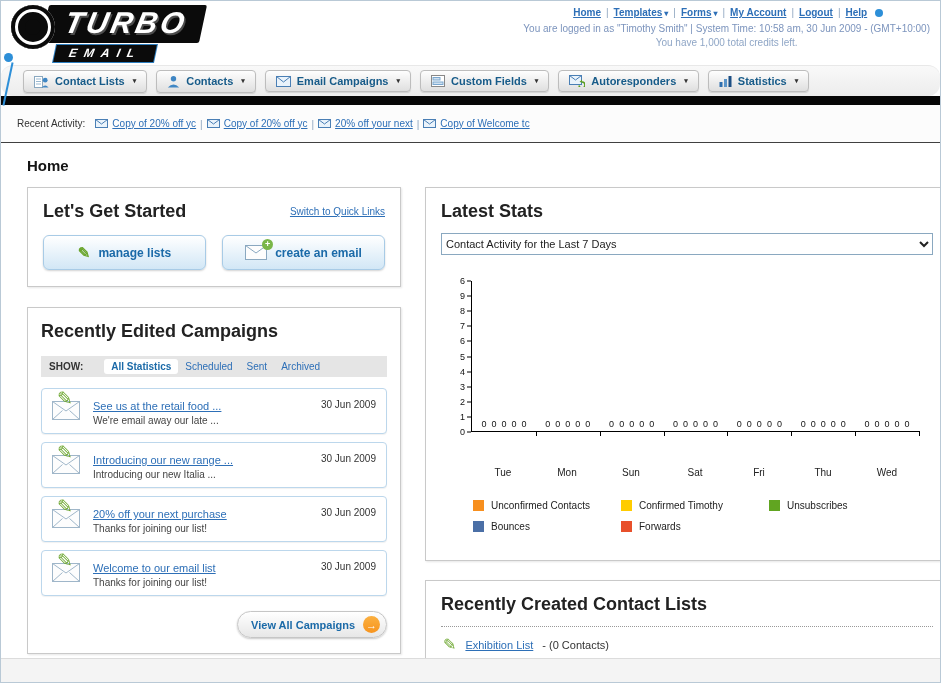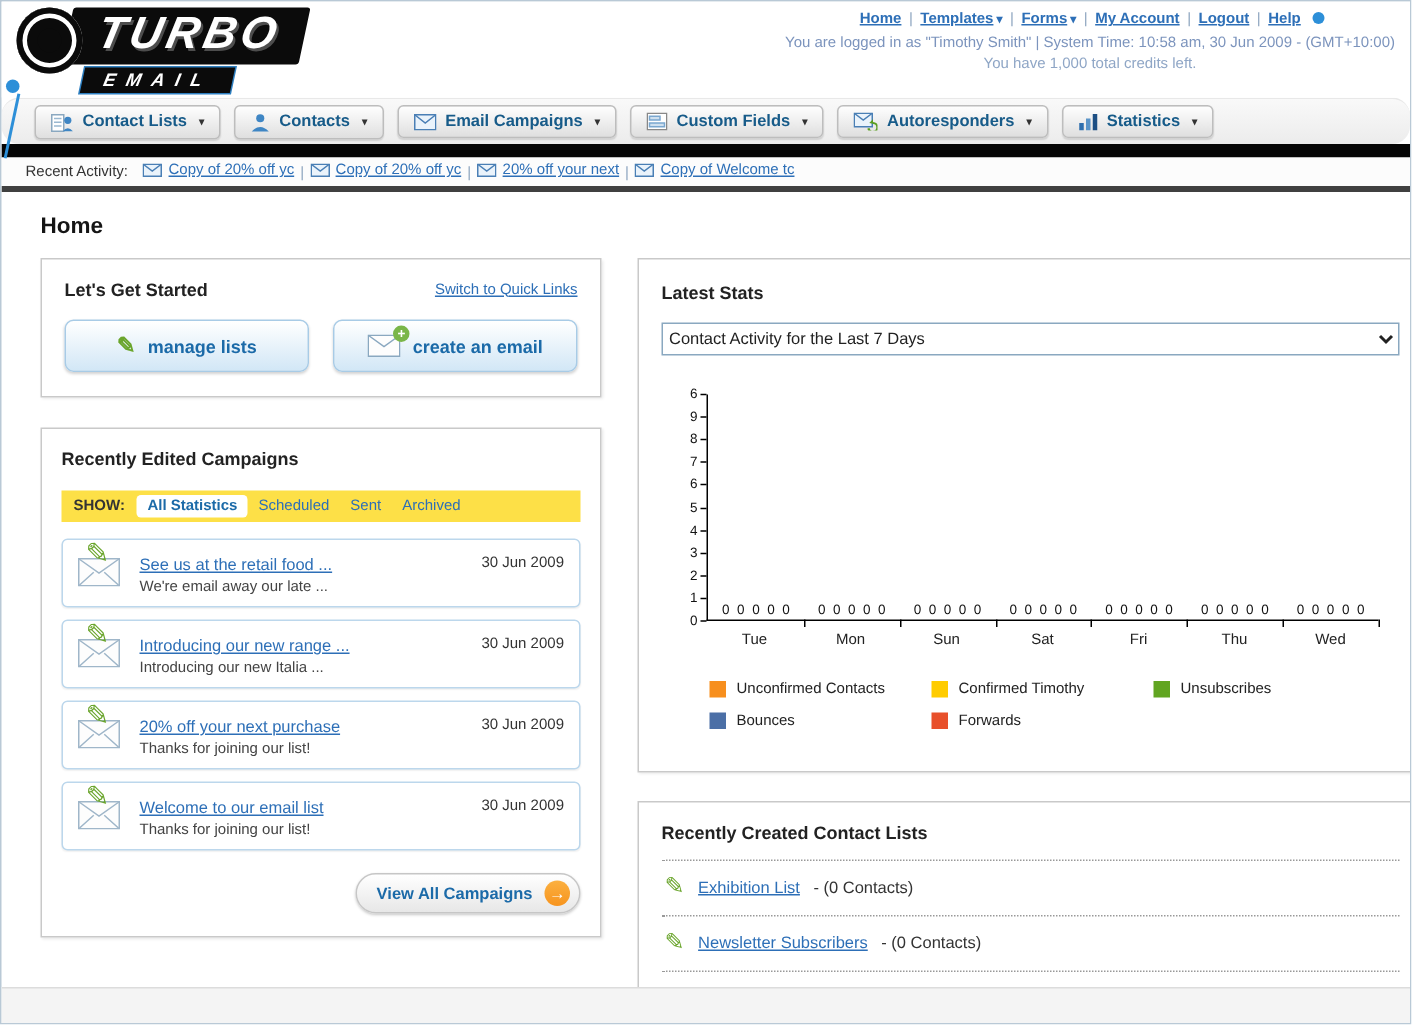--- a/index.html
+++ b/index.html
@@ -35,33 +35,33 @@
   .nav { height:31px; background:linear-gradient(#f9f9f9,#ececec); display:flex; align-items:center;
     padding-left:22px; gap:9px; border-top:1px solid #e8e8e8;border-radius:12px; }
   .nav-tab { display:inline-flex; align-items:center; gap:6px; padding:4px 10px;
     background:linear-gradient(#fefefe,#dfdfdf); border:1px solid #bdbdbd; border-radius:4px;
     font-size:11px; font-weight:bold; color:#175b89; cursor:pointer; box-shadow:0 1px 1px rgba(0,0,0,.12);
     font-family:inherit; }
   .nav-ic svg { display:block; }
   .black-bar { height:9px; background:#060606; }
 
   
-  .activity { height:23px; background:#fcfcfc; border-bottom:4px solid #404040; display:flex;
+  .activity { height:38px; background:#fcfcfc; border-bottom:1px solid #404040; display:flex;
     align-items:center; padding:0 16px; font-size:10px; color:#333; gap:8px; }
   .act-item { display:inline-flex; align-items:center; gap:4px; color:#2d6fb7; text-decoration:underline; cursor:pointer; margin:0 2px; }
   .act-env svg { display:block; }
 
   
   .content { padding:10px 26px 0 26px; }
   .page-title { font-size:15px; font-weight:bold; color:#151515; margin:4px 0 13px 0; }
   .cols { display:flex; gap:24px; align-items:flex-start; }
   .col-left { width:374px; flex:none; }
   .col-right { flex:1; }
   .box { border:1px solid #c9c9c9; background:#fff; box-shadow:1px 1px 2px rgba(0,0,0,.10); }
-  .box-title { font-size:12px; font-weight:bold; color:#222; }
+  .box-title { font-size:18px; font-weight:bold; color:#222; }
   .blue-link { color:#2d6fb7; text-decoration:underline; cursor:pointer; }
   .small { font-size:10px; }
 
   
   .gs-box { padding:13px 15px 16px; margin-bottom:20px; }
   .gs-head { display:flex; justify-content:space-between; align-items:center; margin-bottom:13px; }
   .gs-btns { display:flex; gap:16px; }
   .gs-btn { flex:1; height:35px; display:flex; align-items:center; justify-content:center; gap:8px;
     border:1px solid #a8cbe6; border-radius:6px; background:linear-gradient(#ffffff,#d2e7f6);
     color:#1b6aa8; font-weight:bold; font-size:12px; cursor:pointer; box-shadow:0 1px 2px rgba(0,0,0,.18);
@@ -69,21 +69,21 @@
   .pencil-glyph { color:#6aa52c; font-size:15px; line-height:1; }
   .env-plus { position:relative; display:inline-block; width:22px; height:15px; }
   .env-plus svg { display:block; }
   .plus-circle { position:absolute; right:-6px; top:-6px; width:11px; height:11px; border-radius:50%;
     background:#7ab648; color:#fff; font-size:9px; font-weight:bold; display:flex; align-items:center;
     justify-content:center; line-height:1; }
 
   
   .camp-box { padding:13px 13px 15px; }
   .camp-box > .box-title { display:block; margin-bottom:14px; }
-  .filters { background:#fde047; padding:5px 8px; display:flex; align-items:center; gap:3px; font-size:10px; margin-bottom:11px; }
+  .filters { background:#e5e5e5; padding:5px 8px; display:flex; align-items:center; gap:16px; font-size:10px; margin-bottom:11px; }
   .show-label { font-weight:bold; color:#333; margin-right:5px; }
   .filter { color:#2d6fb7; cursor:pointer; padding:2px 7px; text-decoration:none; }
   .filter.active { background:#ffffff; border-radius:3px; color:#1b6aa8; font-weight:bold; }
   .camp-item { display:flex; align-items:flex-start; gap:11px; border:1px solid #bcd7ec; border-radius:4px;
     padding:7px 10px; margin-bottom:8px; cursor:pointer; background:#fff; box-shadow:0 1px 1px rgba(0,0,0,.06); }
   .camp-ic { position:relative; width:30px; height:22px; flex:none; margin-top:2px; }
   .camp-ic svg { position:absolute; left:0; bottom:0; }
   .pencil-overlay { position:absolute; left:5px; top:-9px; color:#6aa52c; font-size:19px; line-height:1; }
   .camp-text { flex:1; }
   .camp-title { color:#2d6fb7; text-decoration:underline; font-size:11px; cursor:pointer; display:inline-block; margin-bottom:3px; }
@@ -106,21 +106,21 @@
   .ytick { position:absolute; right:0; display:flex; align-items:center; font-size:9px; color:#111;
     transform:translateY(50%); gap:2px; line-height:1; }
   .ydash { width:4px; height:1px; background:#000; display:inline-block; }
   .plot { flex:1; height:151px; border-left:1px solid #000; border-bottom:1px solid #000; display:flex;
     position:relative; margin-right:14px; }
   .group { flex:1; position:relative; }
   .group::after { content:''; position:absolute; right:-1px; bottom:-5px; width:1px; height:5px; background:#000; }
   .zeros { position:absolute; bottom:2px; left:0; right:0; display:flex; justify-content:center; gap:5px;
     font-size:9px; color:#111; }
   .xlabels { display:flex; margin-left:30px; margin-right:14px; padding-top:7px; }
-  .xl { flex:1; text-align:center; font-size:10px; color:#222; }
+  .xl { flex:1; text-align:center; font-size:10px; color:#222;margin-top:28px; }
   .legend { margin:22px 0 0 32px; display:flex; flex-wrap:wrap; width:460px; }
   .legend-item { width:148px; display:flex; align-items:center; gap:7px; font-size:10px; color:#222; margin-bottom:10px; }
   .swatch { width:11px; height:11px; flex:none; }
 
   
   .cl-box { padding:13px 15px 17px; }
   .cl-head { padding-bottom:11px; border-bottom:1px dotted #999; }
   .cl-item { display:flex; align-items:center; gap:9px; padding:10px 2px; border-bottom:1px dotted #999;
     font-size:11px; cursor:pointer; }
   .cl-pen { font-size:16px; }

